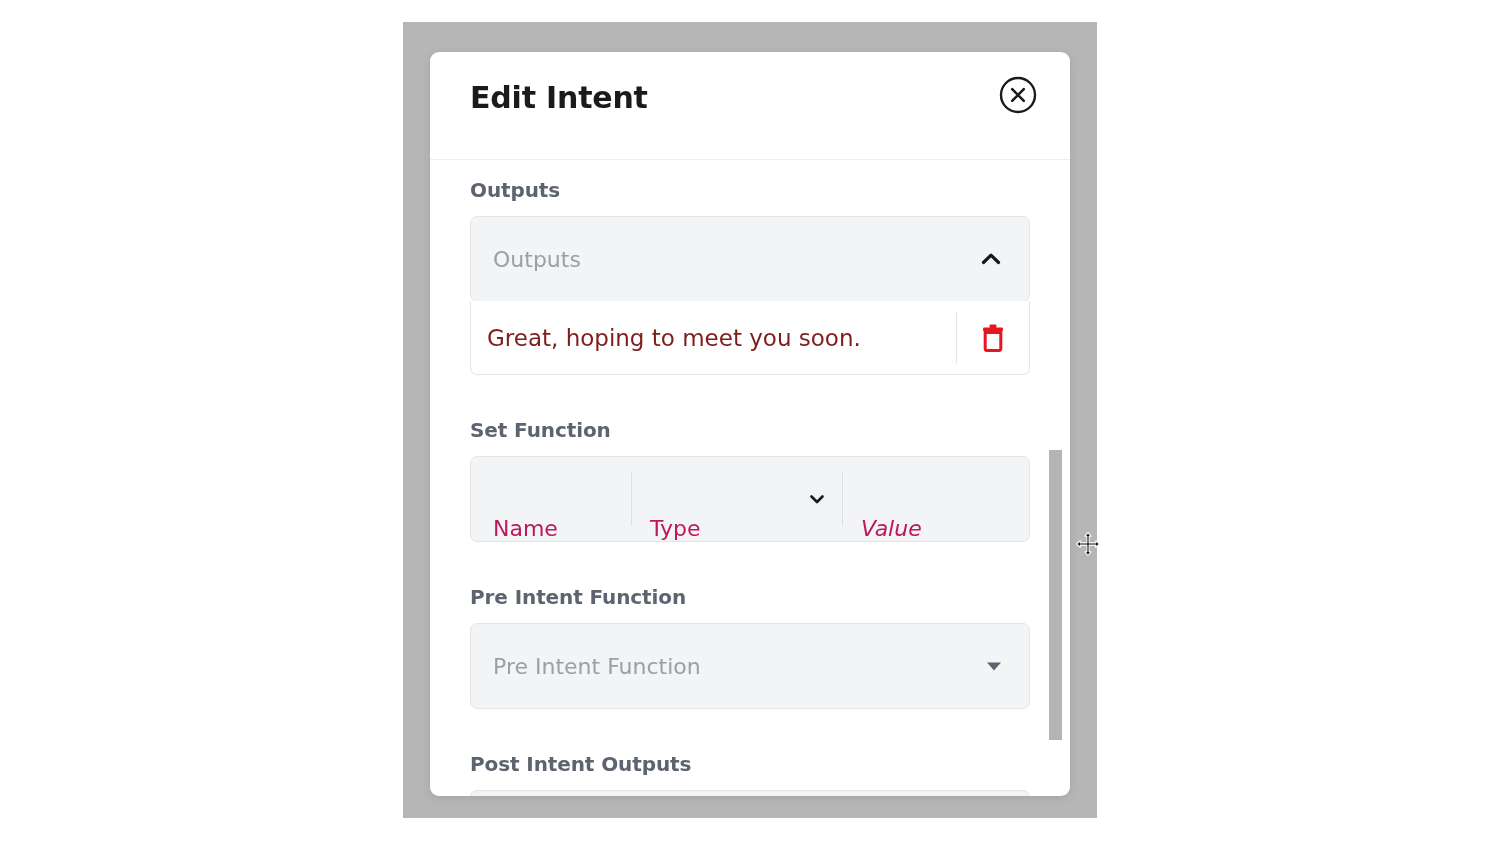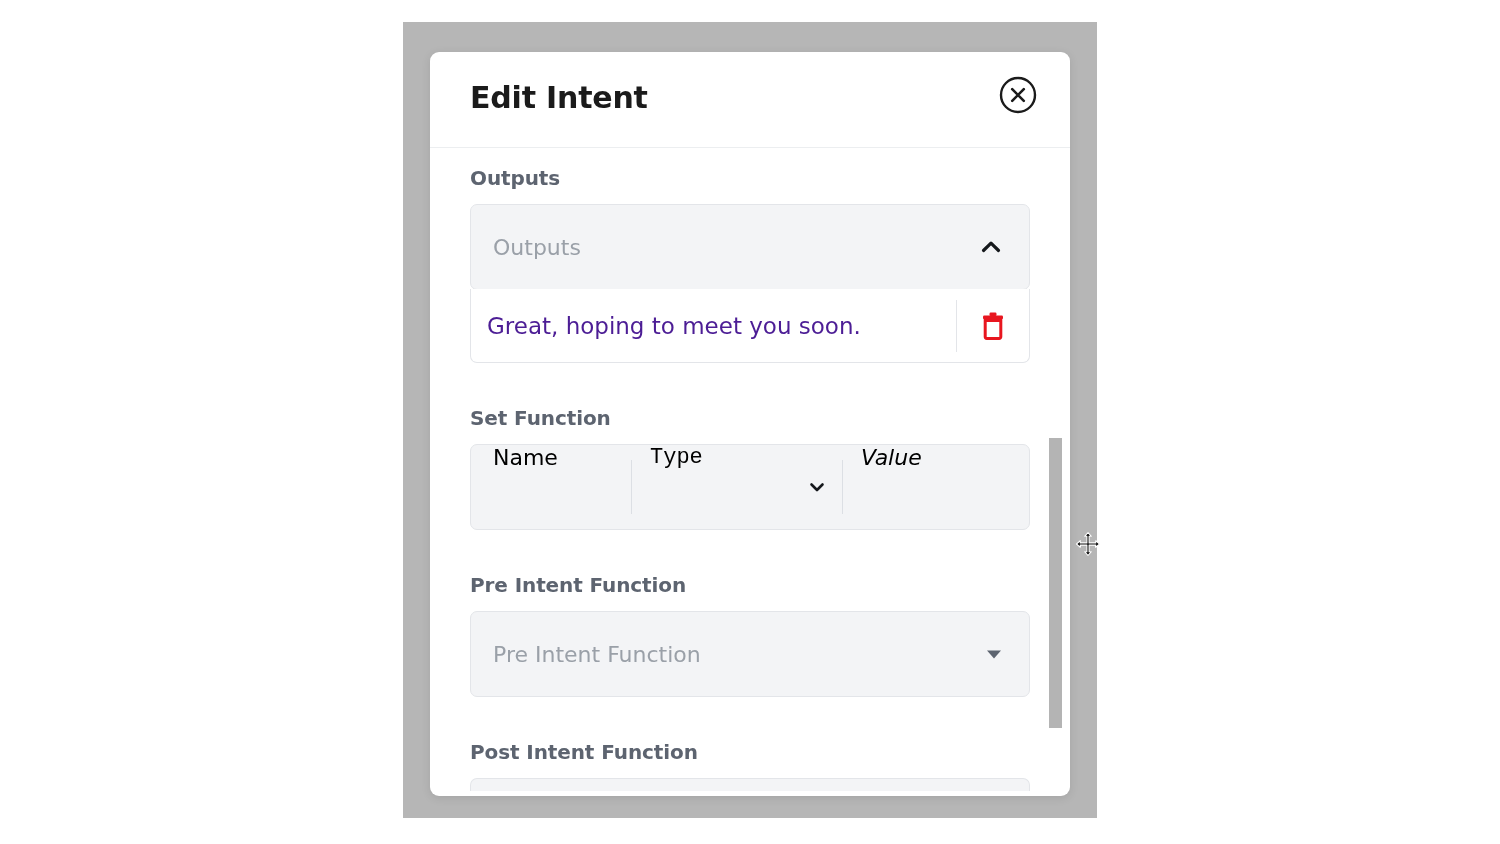--- a/index.html
+++ b/index.html
@@ -38,21 +38,21 @@
     width: 640px;
     height: 744px;
     background: #ffffff;
     border-radius: 9px;
     box-shadow: 0 2px 10px rgba(0,0,0,0.10);
     overflow: hidden;
   }
 
   .modal-header {
     position: relative;
-    height: 96px;
+    height: 108px;
     border-bottom: 1px solid #eceef0;
     box-sizing: border-box;
   }
 
   .modal-title {
     position: absolute;
     left: 40px;
     top: 28px;
     font-size: 30px;
     font-weight: bold;
@@ -144,21 +144,21 @@
     height: 74px;
     box-sizing: border-box;
     display: flex;
     align-items: center;
     margin-top: -1px;
   }
 
   .output-text {
     flex: 1;
     font-size: 23px;
-    color: #4c1d95;
+    color: #7f1d1d;
     padding-left: 16px;
     white-space: nowrap;
     overflow: hidden;
   }
 
   .output-divider {
     width: 1px;
     height: 52px;
     background: #e3e5e9;
   }
@@ -183,30 +183,30 @@
     border: 1px solid #e3e5e9;
     border-radius: 7px;
     height: 86px;
     box-sizing: border-box;
     display: flex;
     align-items: center;
   }
 
   .var-cell {
     display: flex;
-    align-items: flex-start;
+    align-items: flex-end;
     height: 100%;
     font-size: 22px;
-    color: #000000;
+    color: #be185d;
     cursor: text;
     white-space: nowrap;
   }
 
   .var-cell.name  { width: 160px; padding-left: 22px; box-sizing: border-box; }
-  .var-cell.type  { width: 210px; padding-left: 18px; box-sizing: border-box; position: relative; font-family: Liberation Mono, monospace; }
+  .var-cell.type  { width: 210px; padding-left: 18px; box-sizing: border-box; position: relative; }
   .var-cell.value { flex: 1;      padding-left: 18px; box-sizing: border-box; font-style: italic; }
 
   .var-divider {
     width: 1px;
     height: 54px;
     background: #dcdfe4;
     flex: 0 0 1px;
   }
 
   .type-chevron {
@@ -343,21 +343,21 @@
             <span class="field-placeholder">Pre Intent Function</span>
             <span class="field-caret-right">
               <svg width="22" height="22" viewBox="0 0 22 22">
                 <path d="M4 7.5 L18 7.5 L11 15.5 Z" fill="#5d6470"></path>
               </svg>
             </span>
           </div>
         </div>
 
         <div class="section">
-          <div class="section-label">Post Intent Function</div>
+          <div class="section-label">Post Intent Outputs</div>
           <div class="field-clipped"></div>
         </div>
 
       </div>
 
       <div class="scrollbar-track">
         <div class="scrollbar-thumb"></div>
       </div>
     </div>
 

